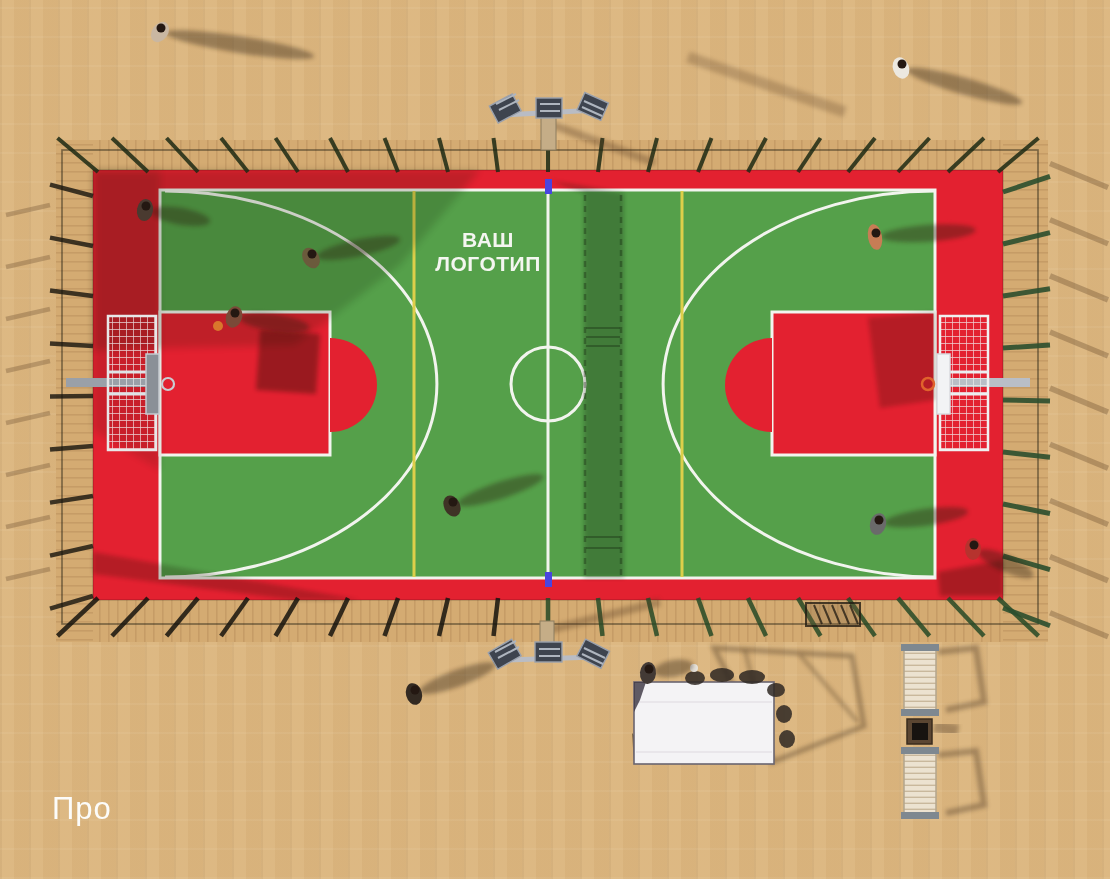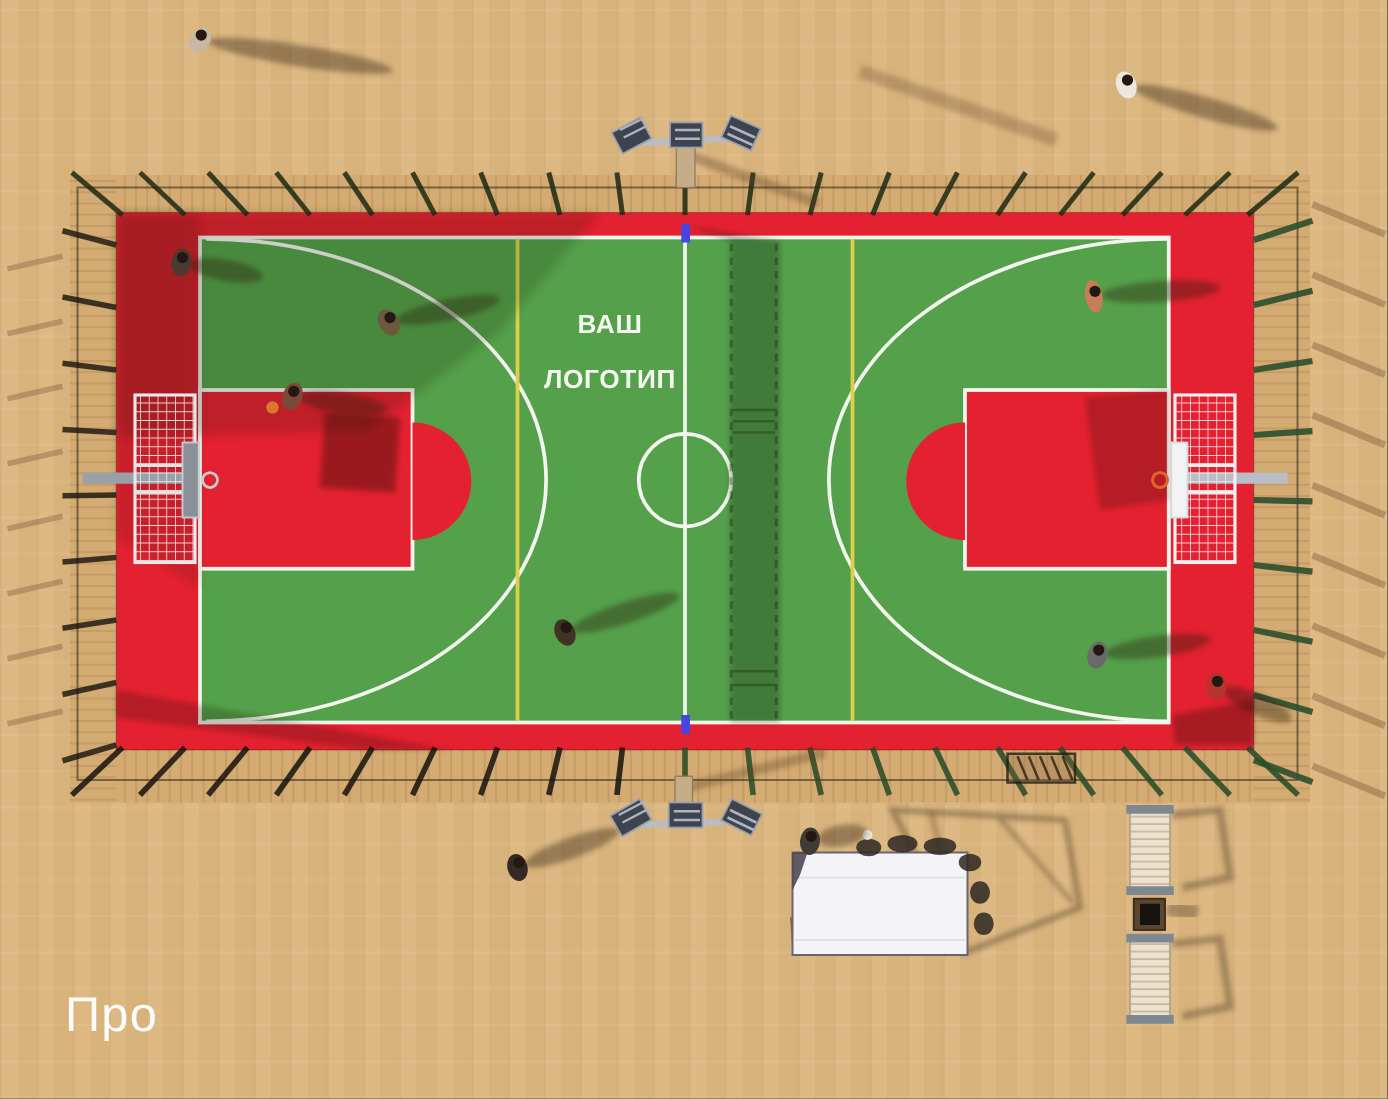--- a/index.html
+++ b/index.html
@@ -11,24 +11,24 @@
       repeating-linear-gradient(90deg, rgba(120,85,45,.08) 0 2px, transparent 2px 29px),
       repeating-linear-gradient(90deg, rgba(255,245,225,.04) 0 14px, rgba(150,110,60,.05) 14px 29px);
     font-family:"Liberation Sans","DejaVu Sans",sans-serif;
   }
   svg{position:absolute;left:0;top:0;}
   .logo-text{
     position:absolute;left:413px;top:228px;width:150px;
     text-align:center;color:#f4f6f0;font-weight:bold;font-size:21px;
     line-height:1.12;letter-spacing:.5px;white-space:nowrap;
   }
-  .logo-text span{display:block;margin-top:20px;}
+  .logo-text span{display:block;}
   .caption{
     position:absolute;left:52px;top:791px;
-    color:#fcfcfa;font-size:39px;font-weight:400;letter-spacing:1px;
+    color:#fcfcfa;font-size:31px;font-weight:400;letter-spacing:1px;
   }
 </style>
 </head>
 <body>
 
 <div class="scene">
 
 <svg width="1110" height="879" viewBox="0 0 1110 879">
   <defs>
     <filter id="soft" x="-40%" y="-40%" width="180%" height="180%">

